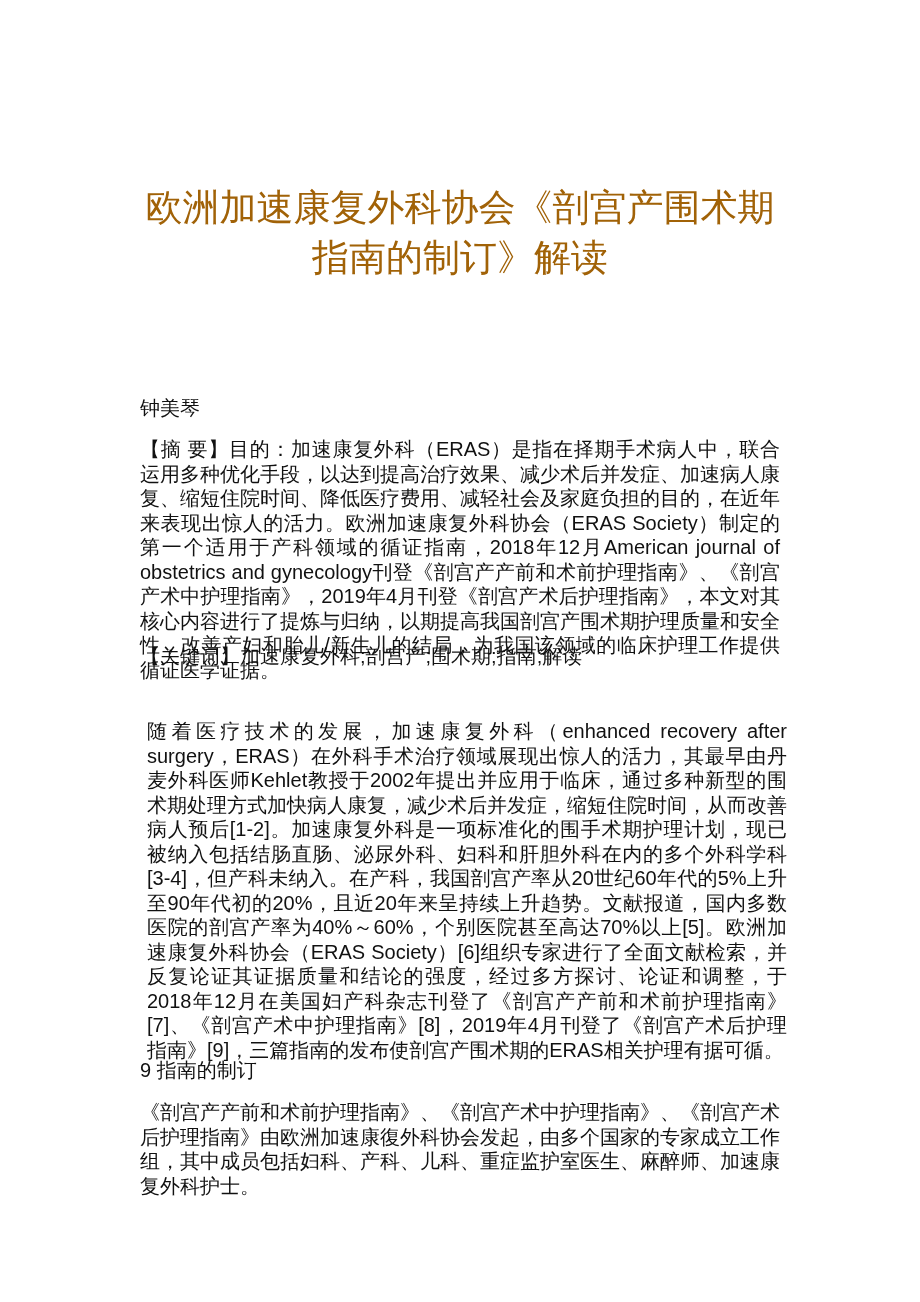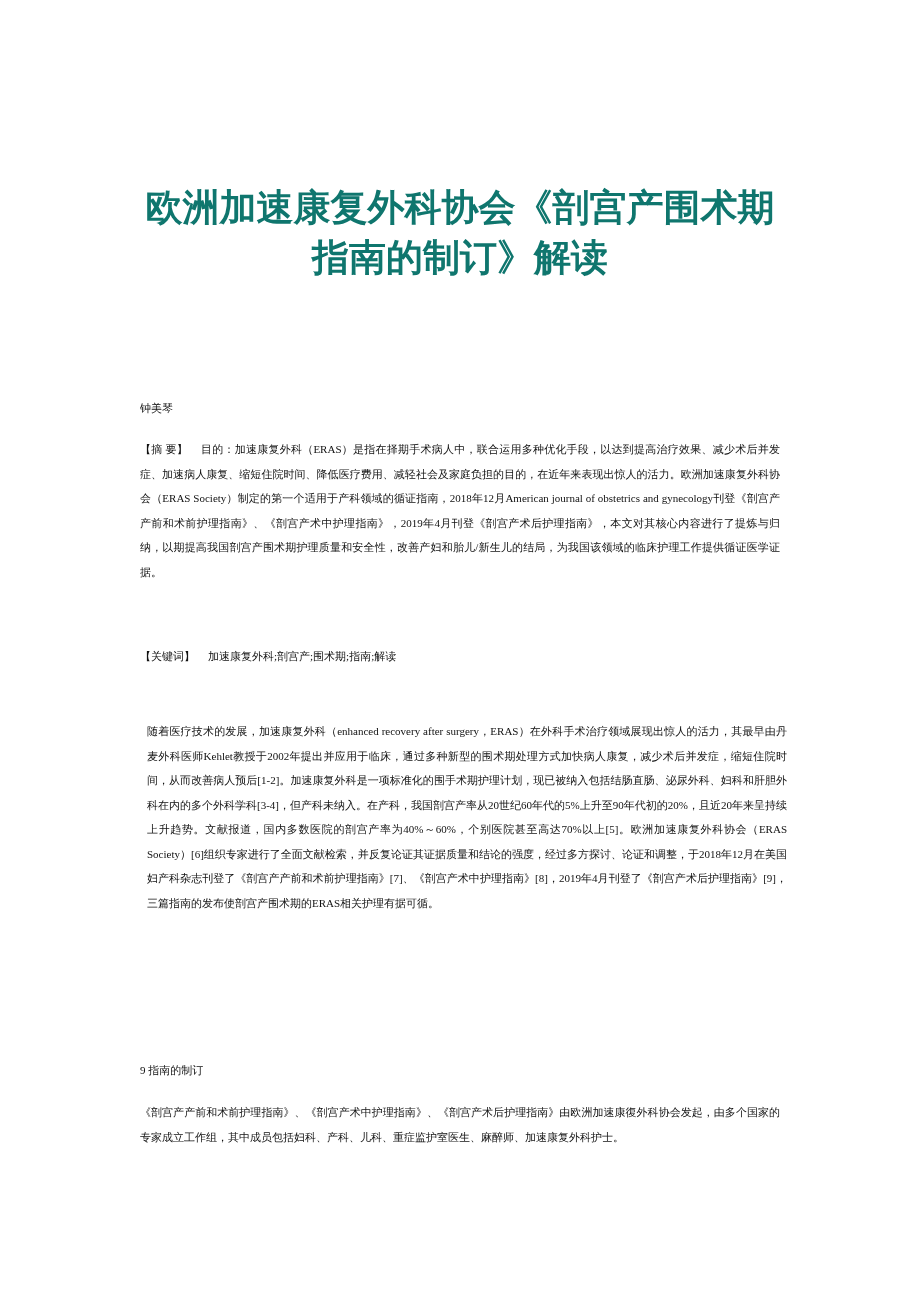--- a/index.html
+++ b/index.html
@@ -1,30 +1,30 @@
 <!DOCTYPE html>
 <html><head>
   <meta charset="utf-8">
   <style>
     html, body { margin: 0; padding: 0; background: #ffffff; }
     body { width: 920px; height: 1302px; position: relative; overflow: hidden; color: #111; }
     .page { position: absolute; left: 140px; top: 0; width: 640px; }
     .title {
       position: absolute; left: 0; top: 183px; width: 640px; text-align: center;
-      font-family: "DejaVu Sans", sans-serif; font-weight: bold; font-size: 37px; line-height: 50px;
-      color: #0f766e; letter-spacing: 0px;
+      font-family: "DejaVu Sans", sans-serif; font-weight: normal; font-size: 37px; line-height: 50px;
+      color: #a16207; letter-spacing: 0px;
     }
-    .body-text { font-family: Liberation Serif, serif; font-size: 11px; line-height: 24.5px; color: #111; text-align: justify; }
+    .body-text { font-family: Liberation Sans, sans-serif; font-size: 20px; line-height: 24.5px; color: #111; text-align: justify; }
     .author { position: absolute; left: 0; top: 396px; }
     .abstract { position: absolute; left: 0; top: 437px; width: 640px; }
     .keywords { position: absolute; left: 0; top: 644px; }
     .intro { position: absolute; left: 7px; top: 719px; width: 640px; }
     .section-heading { position: absolute; left: 0; top: 1058px; }
     .section-para { position: absolute; left: 0; top: 1100px; width: 640px; }
-    .label { margin-right: 13px; }
+    .label { margin-right: 0; }
     p { margin: 0; }
   </style>
 </head>
 <body>
 
 <div class="page">
   <div class="title">
     <div>欧洲加速康复外科协会《剖宫产围术期</div>
     <div>指南的制订》解读</div>
   </div>

